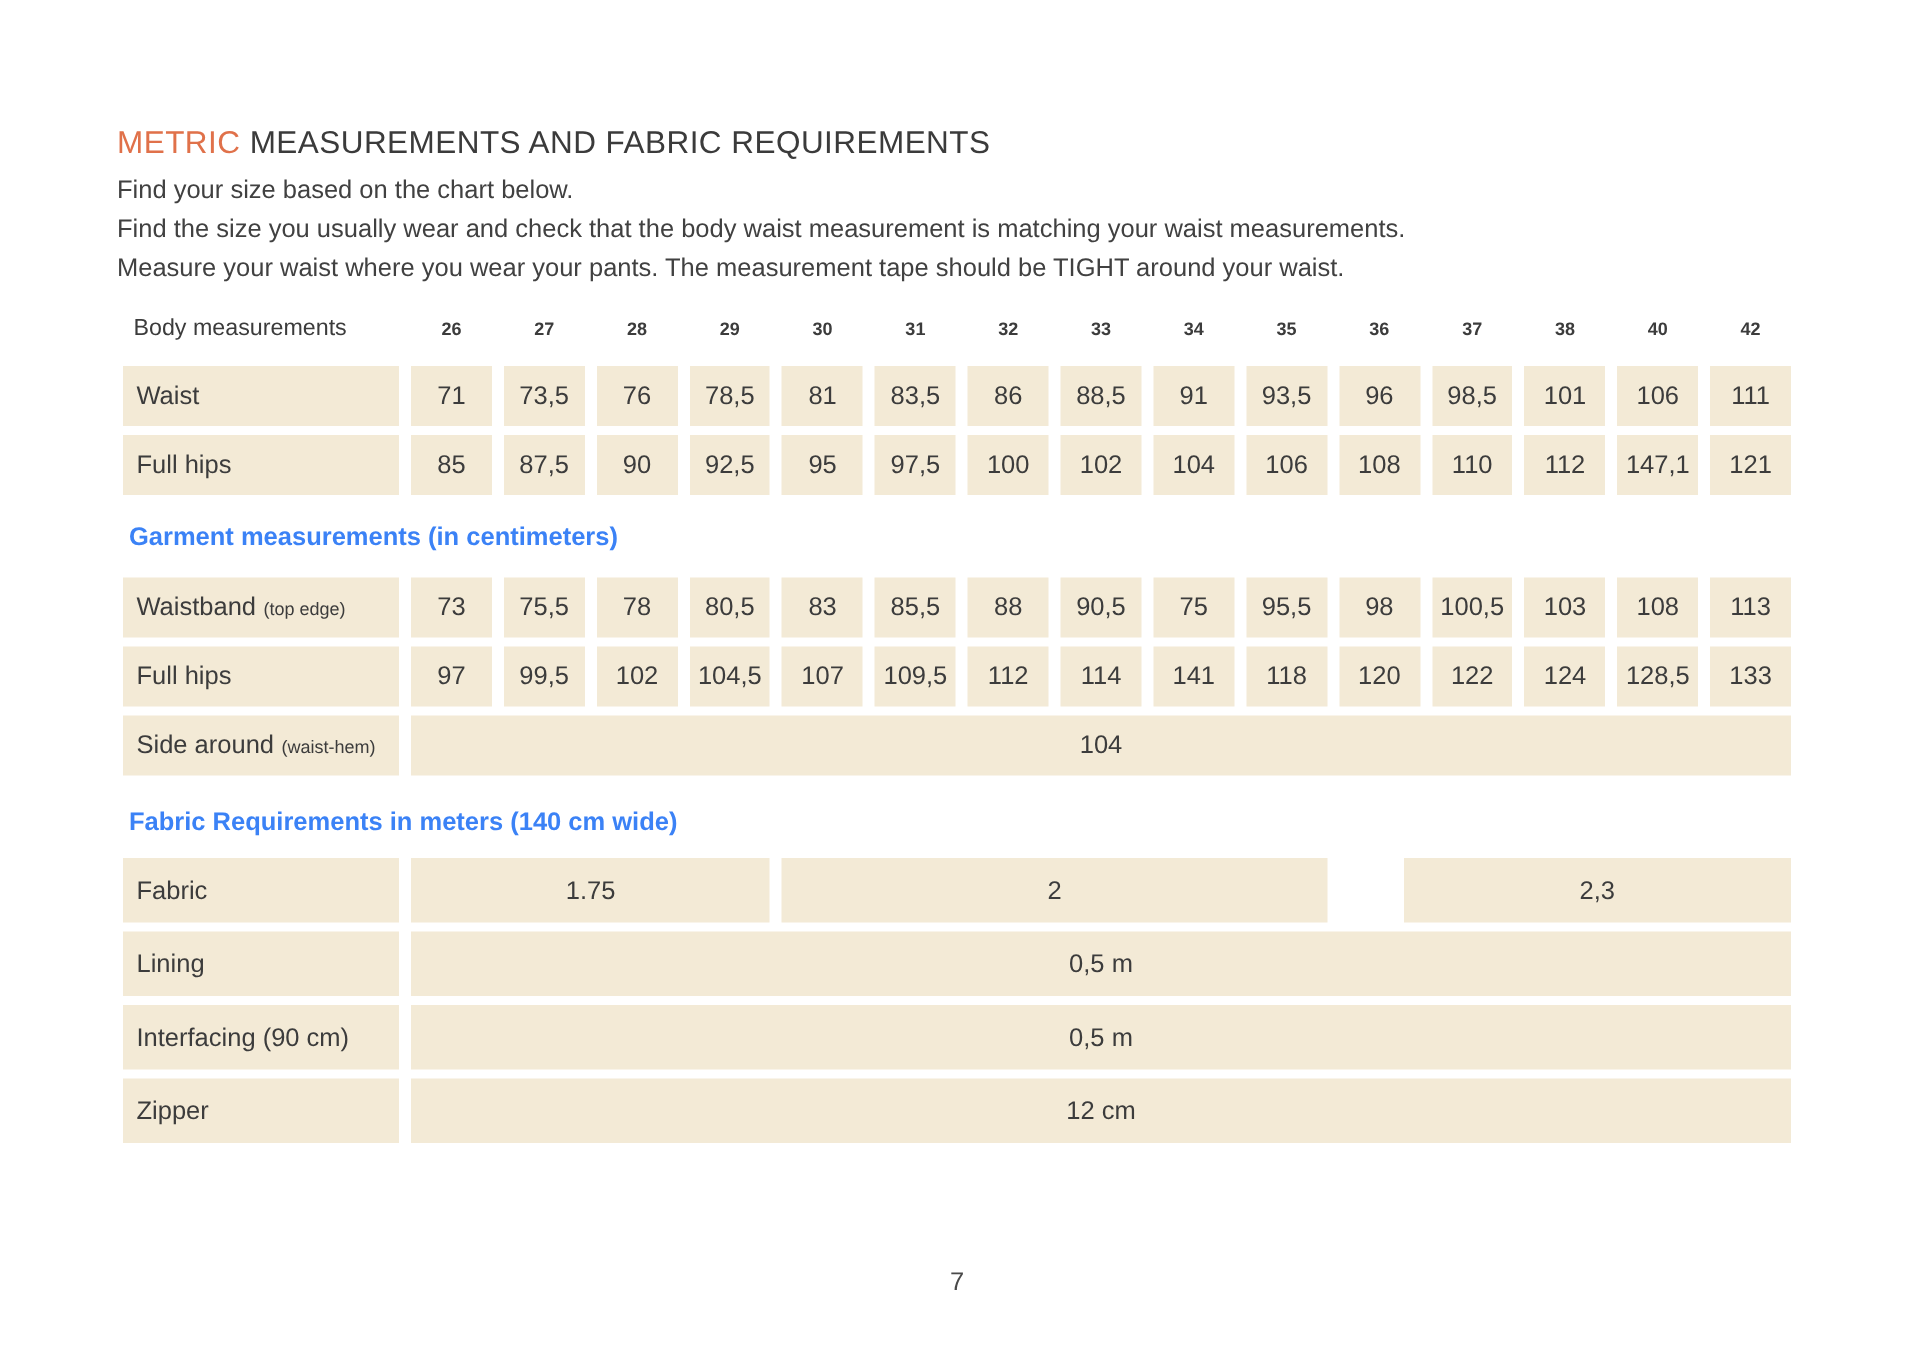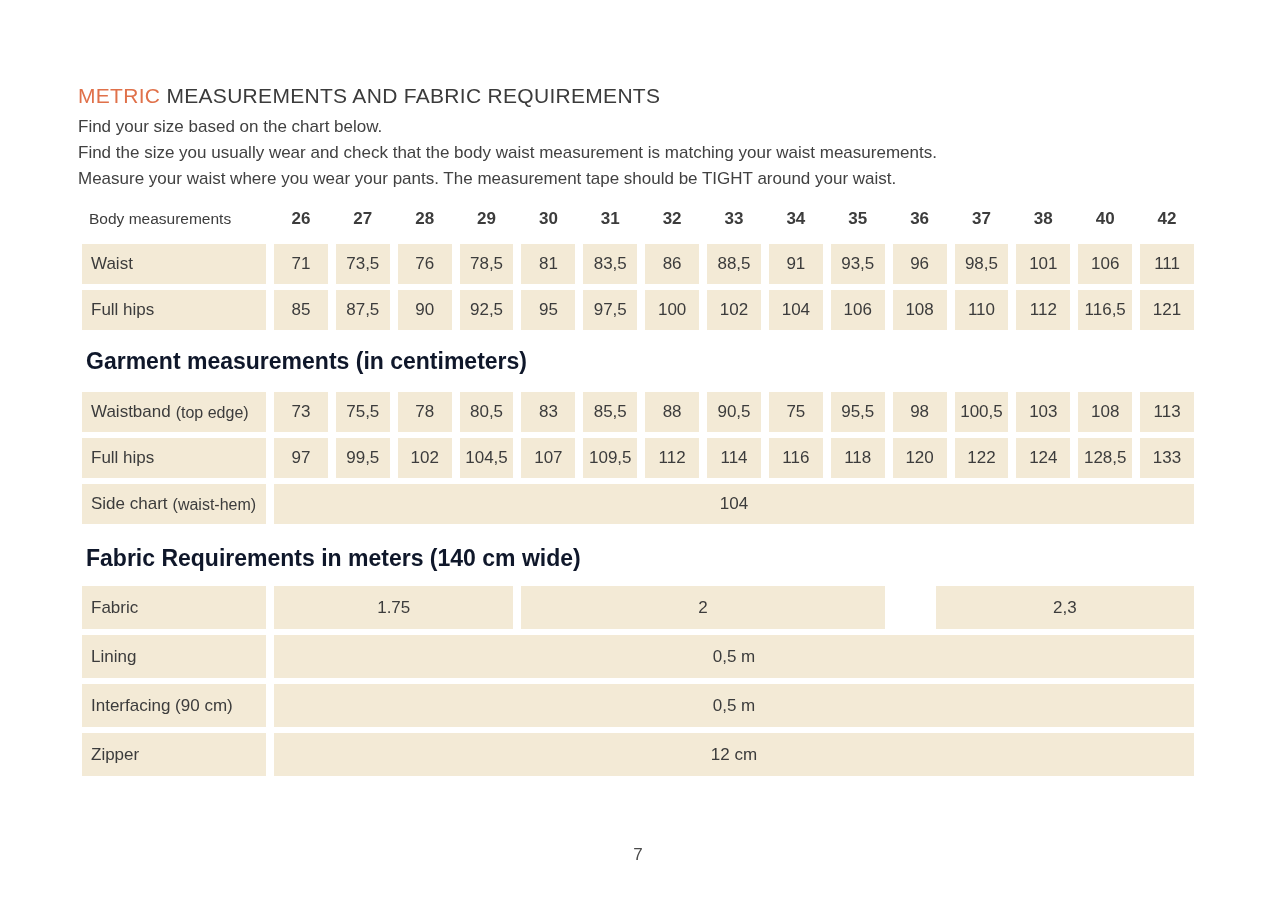--- a/index.html
+++ b/index.html
@@ -31,33 +31,33 @@
     column-gap:8px;
     margin-bottom:6px;
   }
   .header-row{margin-top:12px;margin-bottom:10px;}
   .header-row .hlabel{
     display:flex;align-items:center;
     font-size:15.5px;padding-left:7px;
   }
   .header-row .size-cell{
     display:flex;align-items:center;justify-content:center;
-    font-size:17px;font-weight:600;height:30px;
+    font-size:12px;font-weight:600;height:30px;
   }
   .cell{
     background:var(--cell);
     height:40px;
     display:flex;align-items:center;justify-content:center;
     font-size:17px;
   }
   .lbl{justify-content:flex-start;padding-left:9px;}
-  .lbl .note{font-size:16px;margin-left:5px;position:relative;top:1px;}
+  .lbl .note{font-size:12px;margin-left:5px;position:relative;top:1px;}
   .span-all{grid-column:2 / -1;}
   .section-title{
-    font-size:23px;font-weight:700;color:#0f172a;
+    font-size:17px;font-weight:700;color:#3b82f6;
     margin:18px 0 17px 4px;
   }
   .section-title.fabric{margin:21px 0 14px 4px;}
   #fabric-rows .cell{height:43px;}
   .page-number{
     position:absolute;left:0;right:0;top:845px;
     text-align:center;font-size:17px;color:#4a4a4a;
   }
 </style>
 </head>
@@ -126,21 +126,21 @@
             <div class="cell">92,5</div>
             <div class="cell">95</div>
             <div class="cell">97,5</div>
             <div class="cell">100</div>
             <div class="cell">102</div>
             <div class="cell">104</div>
             <div class="cell">106</div>
             <div class="cell">108</div>
             <div class="cell">110</div>
             <div class="cell">112</div>
-            <div class="cell">116,5</div>
+            <div class="cell">147,1</div>
             <div class="cell">121</div>
           </div>
         </div>
 
       <div class="section-title">Garment measurements (in centimeters)</div>
 
       <div id="garment-rows">
           <div class="trow">
             <div class="cell lbl">
               <span>Waistband</span>
@@ -167,31 +167,31 @@
               <span>Full hips</span>
             </div>
             <div class="cell">97</div>
             <div class="cell">99,5</div>
             <div class="cell">102</div>
             <div class="cell">104,5</div>
             <div class="cell">107</div>
             <div class="cell">109,5</div>
             <div class="cell">112</div>
             <div class="cell">114</div>
-            <div class="cell">116</div>
+            <div class="cell">141</div>
             <div class="cell">118</div>
             <div class="cell">120</div>
             <div class="cell">122</div>
             <div class="cell">124</div>
             <div class="cell">128,5</div>
             <div class="cell">133</div>
           </div>
           <div class="trow">
             <div class="cell lbl">
-              <span>Side chart</span>
+              <span>Side around</span>
               <span class="note">(waist-hem)</span>
             </div>
             <div class="cell span-all">104</div>
           </div>
         </div>
 
       <div class="section-title fabric">Fabric Requirements in meters (140 cm wide)</div>
 
       <div id="fabric-rows">
           <div class="trow">

